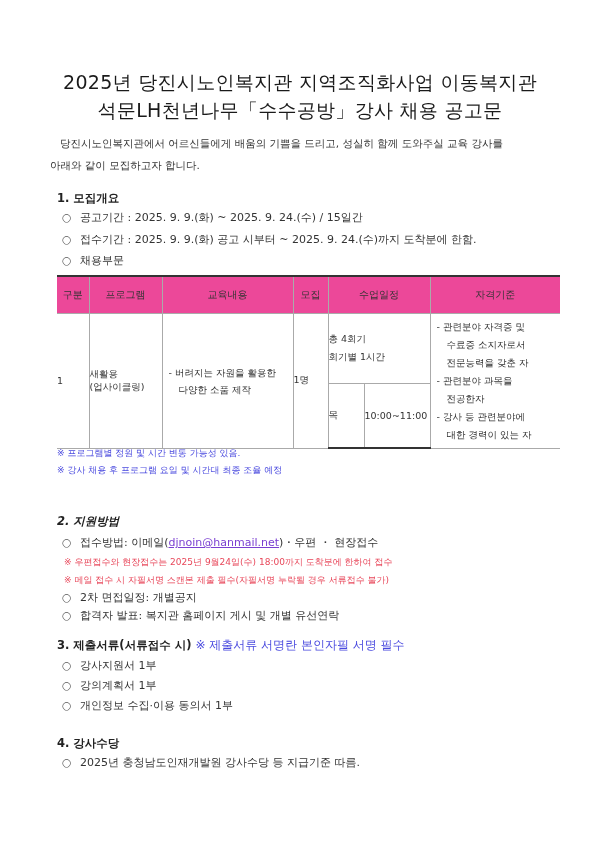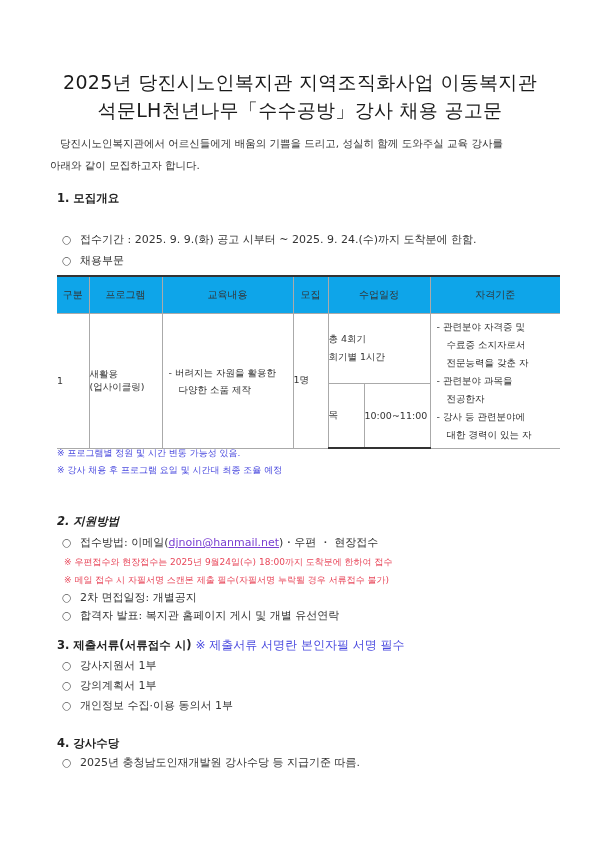--- a/index.html
+++ b/index.html
@@ -38,21 +38,21 @@
     .inline-blue { font-size: 12px; color: #4a4adf; font-weight: normal; margin-left: 4px; }
 
     .email { color: #7a3fd1; text-decoration: underline; }
 
     
     .tbl {
       position: absolute; left: 57px; top: 275px; width: 503px;
       border-collapse: collapse; font-size: 9.5px; color: #333;
     }
     .tbl th {
-      background: #0ea5e9; font-weight: normal; height: 37px;
+      background: #ec4899; font-weight: normal; height: 37px;
       border-top: 2px solid #333; border-left: 1px solid #aaa; border-right: 1px solid #aaa;
       font-size: 10px; color: #333;
     }
     .tbl th:first-child, .tbl td.first { border-left: none; }
     .tbl th:last-child, .tbl td.last { border-right: none; }
     .tbl td {
       border: 1px solid #aaa; text-align: left; vertical-align: middle;
     }
     .tbl tr.last-row td { border-bottom: 2px solid #333; }
     .tbl td.left { text-align: left; padding-left: 6px; line-height: 17px; }
@@ -69,20 +69,23 @@
 
   <div class="title l1">2025년 당진시노인복지관 지역조직화사업 이동복지관</div>
   <div class="title l2">석문LH천년나무「수수공방」강사 채용 공고문</div>
 
   <div class="intro">
     <div class="indent">당진시노인복지관에서 어르신들에게 배움의 기쁨을 드리고, 성실히 함께 도와주실 교육 강사를</div>
     <div>아래와 같이 모집하고자 합니다.</div>
   </div>
 
   <div class="sec-head" style="top:191px;">1. 모집개요</div>
+  <div class="item" style="top:210px;">
+    <span class="bullet">○</span><span>공고기간 : 2025. 9. 9.(화) ~ 2025. 9. 24.(수) / 15일간</span>
+  </div>
   <div class="item" style="top:232px;">
     <span class="bullet">○</span><span>접수기간 : 2025. 9. 9.(화) 공고 시부터 ~ 2025. 9. 24.(수)까지 도착분에 한함.</span>
   </div>
   <div class="item" style="top:253px;">
     <span class="bullet">○</span><span>채용부문</span>
   </div>
 
   <table class="tbl">
     <colgroup>
       <col style="width:32px">

